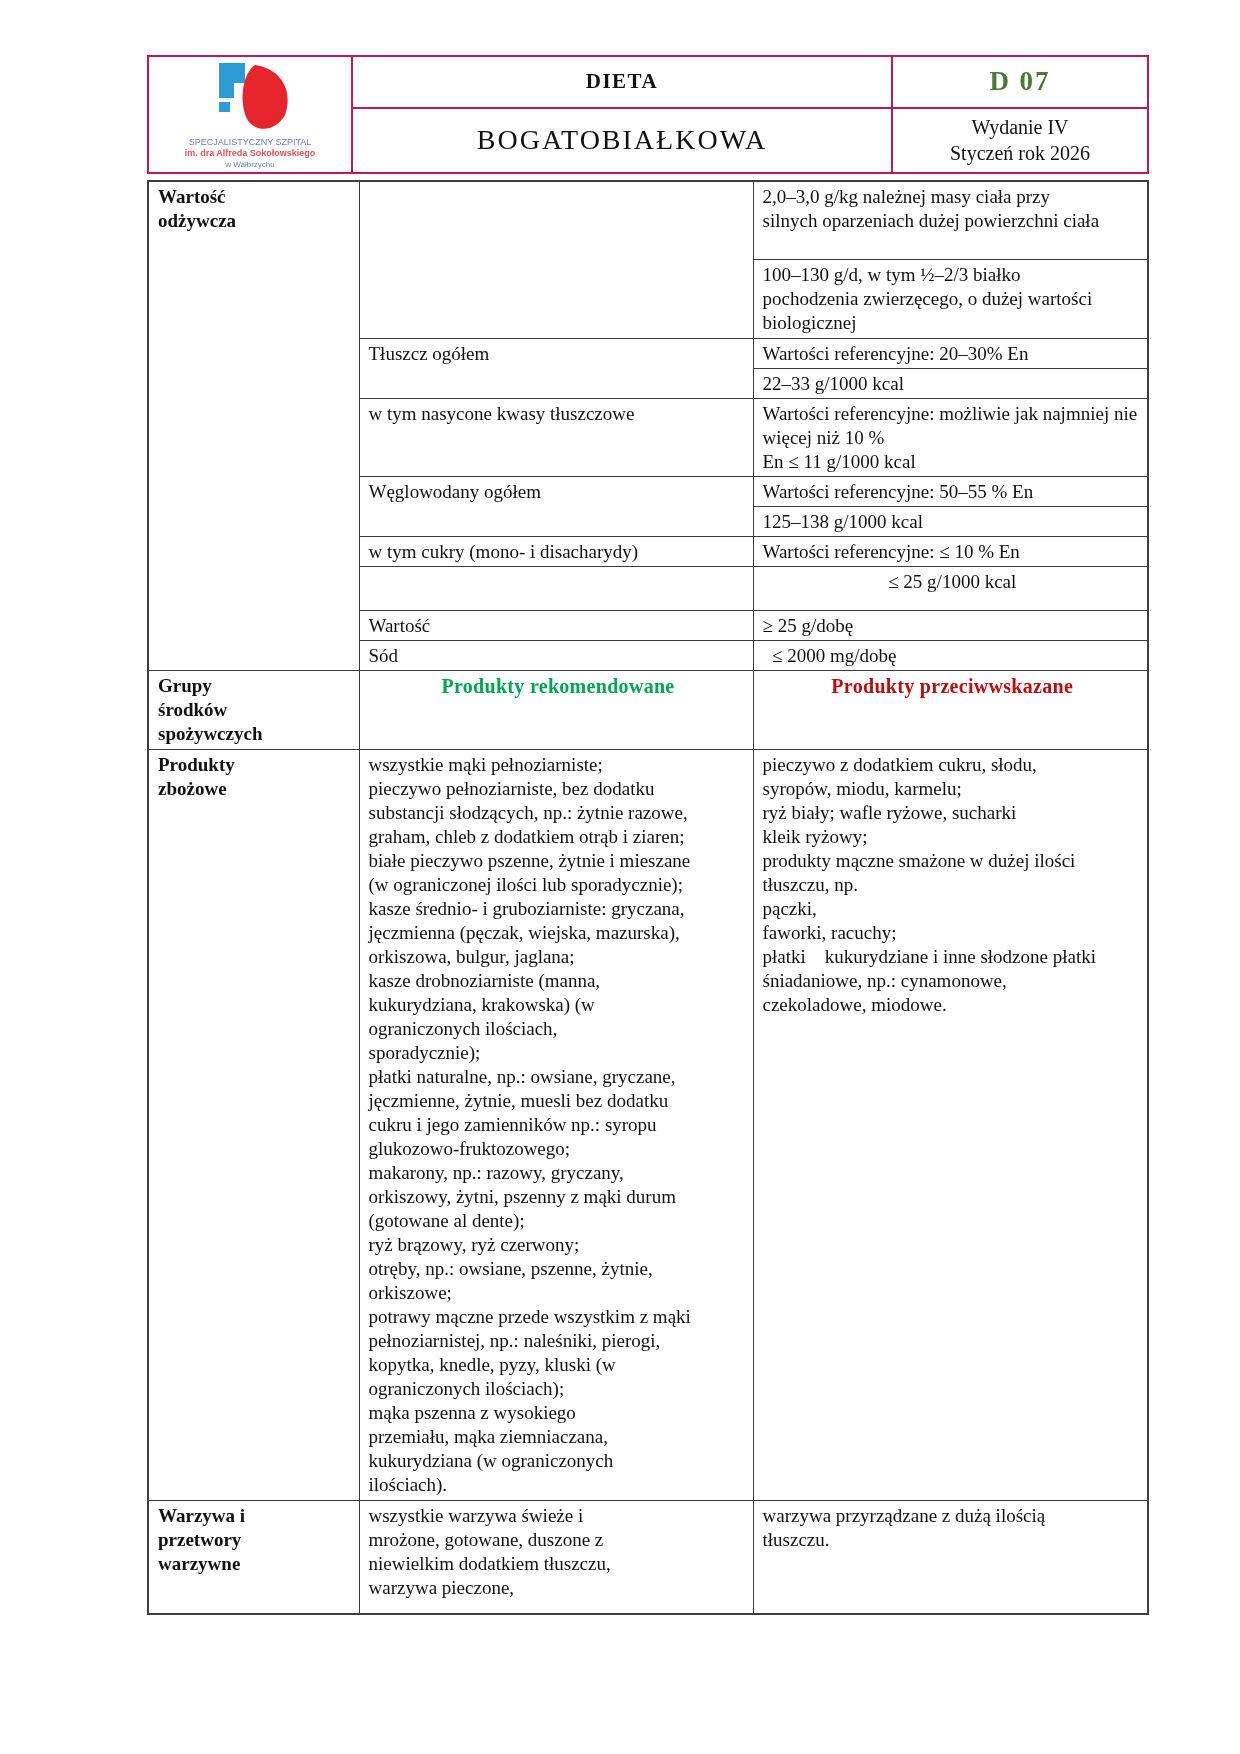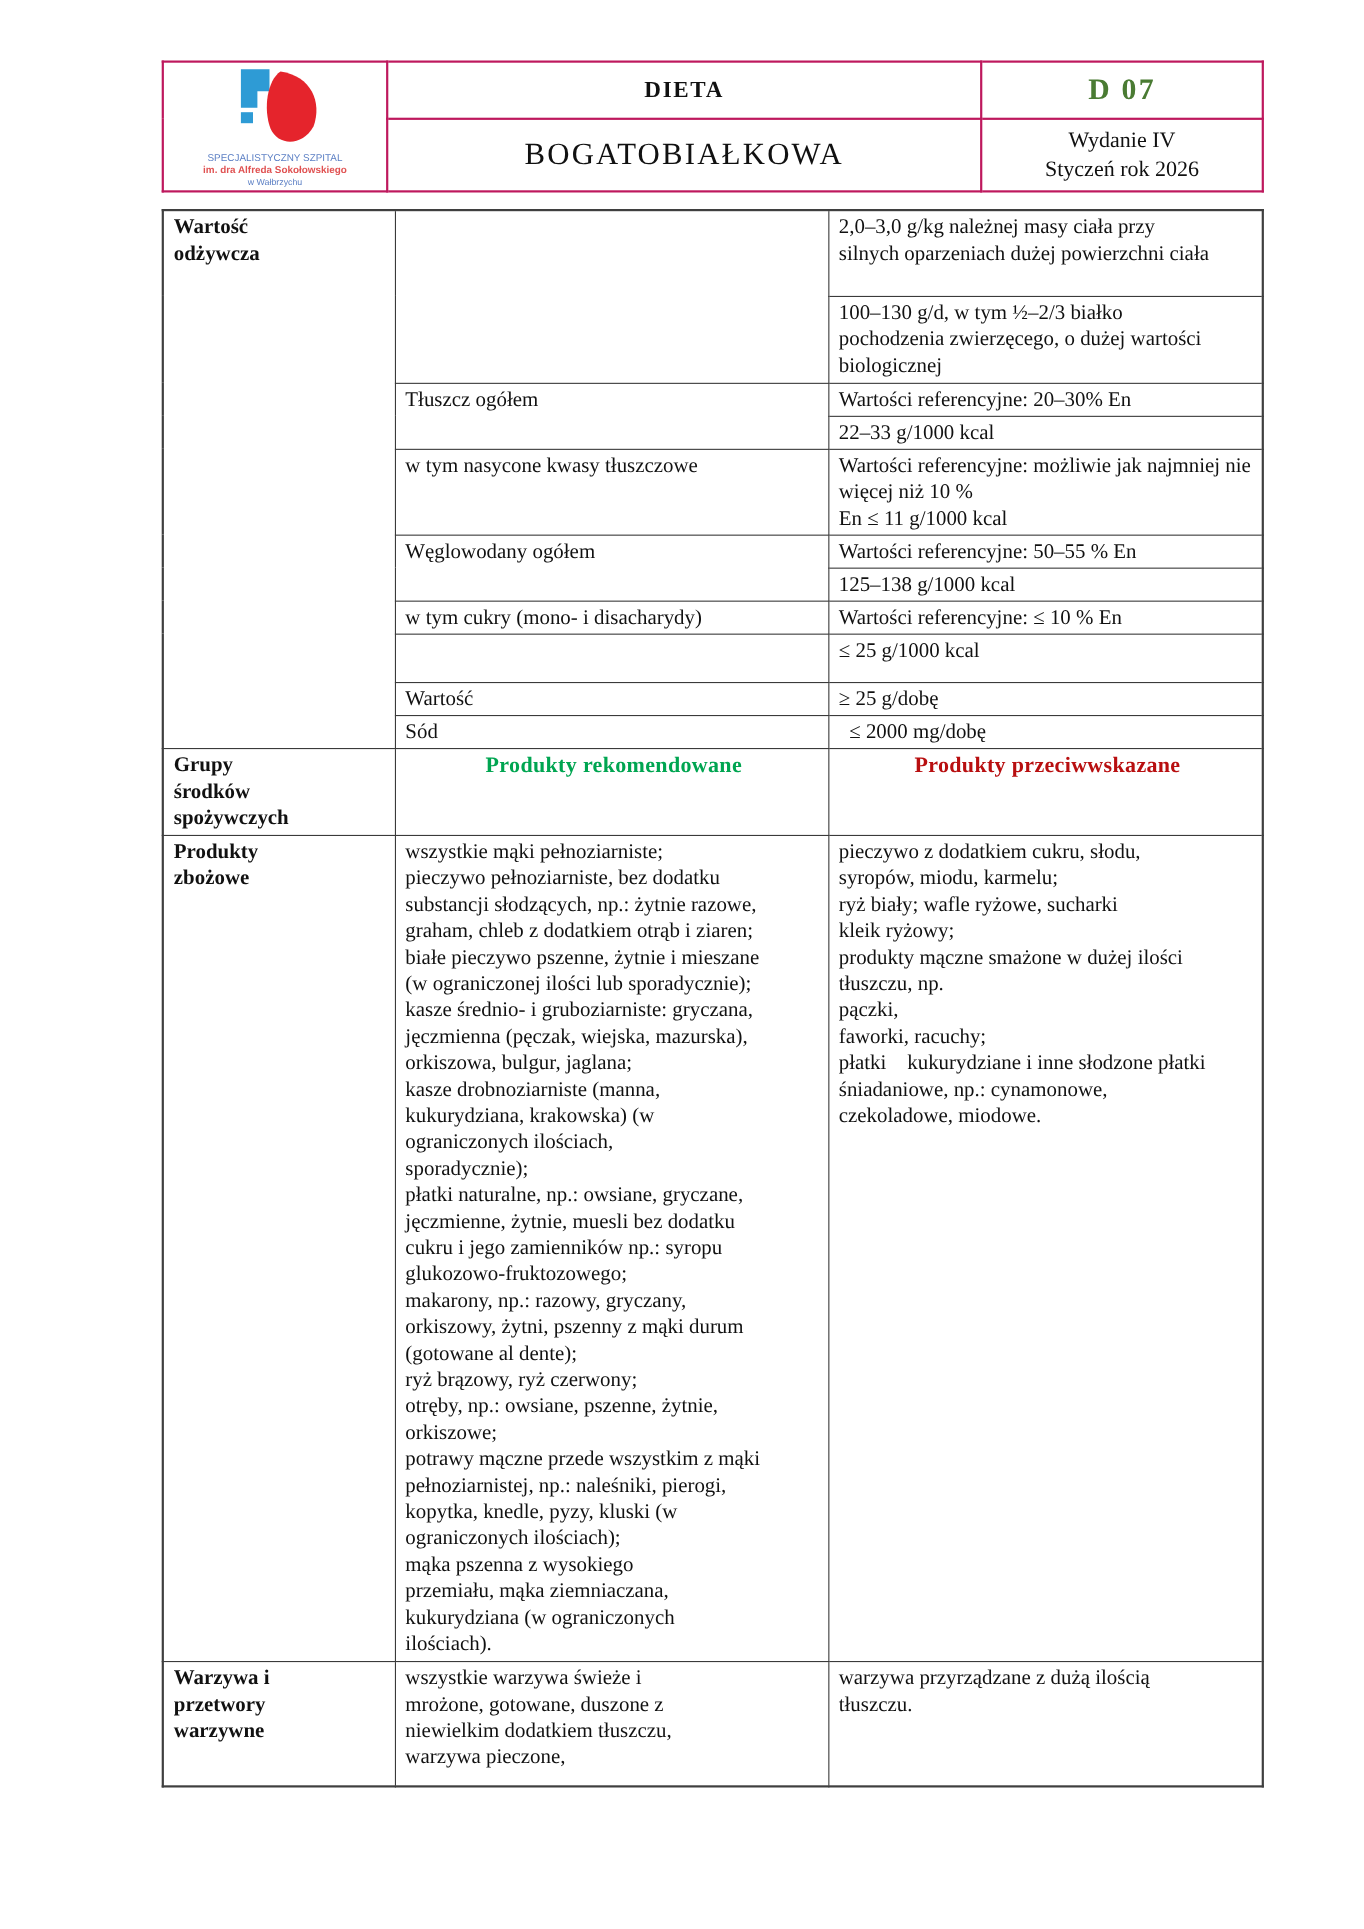--- a/index.html
+++ b/index.html
@@ -43,21 +43,21 @@
   .edition-box { font-size: 20px; line-height: 26px; }
 
   .logo-wrap { display: inline-block; }
   .logo-text1, .logo-text3 { font-family: "Liberation Sans", sans-serif; font-size: 9px; color: #5b7fc4; line-height: 11px; }
   .logo-text2 { font-family: "Liberation Sans", sans-serif; font-size: 9px; color: #e05252; font-weight: bold; line-height: 11px; }
   .logo-text3 { font-size: 8px; }
 
   
   table.main {
     position: absolute;
-    left: 147px; top: 190px;
+    left: 147px; top: 180px;
     width: 1000px;
     border-collapse: collapse;
     table-layout: fixed;
     font-size: 19px;
     line-height: 24px;
   }
   table.main td {
     border: 1px solid #3a3a3a;
     vertical-align: top;
     padding: 3px 5px 2px 9px;
@@ -153,21 +153,21 @@
       <td rowspan="2">Węglowodany ogółem</td>
       <td>Wartości referencyjne: 50–55 % En</td>
     </tr>
     <tr style="height:28px;">
       <td>125–138 g/1000 kcal</td>
     </tr>
     <tr style="height:28px;">
       <td>w tym cukry (mono- i disacharydy)</td>
       <td>Wartości referencyjne: ≤ 10 % En</td>
     </tr>
-    <tr style="height:44px;">
+    <tr style="height:44px;text-align:center;">
       <td></td>
       <td>≤ 25 g/1000 kcal</td>
     </tr>
     <tr style="height:25px;">
       <td>Wartość</td>
       <td>≥ 25 g/dobę</td>
     </tr>
     <tr style="height:27px;">
       <td>Sód</td>
       <td>&nbsp;&nbsp;≤ 2000 mg/dobę</td>

